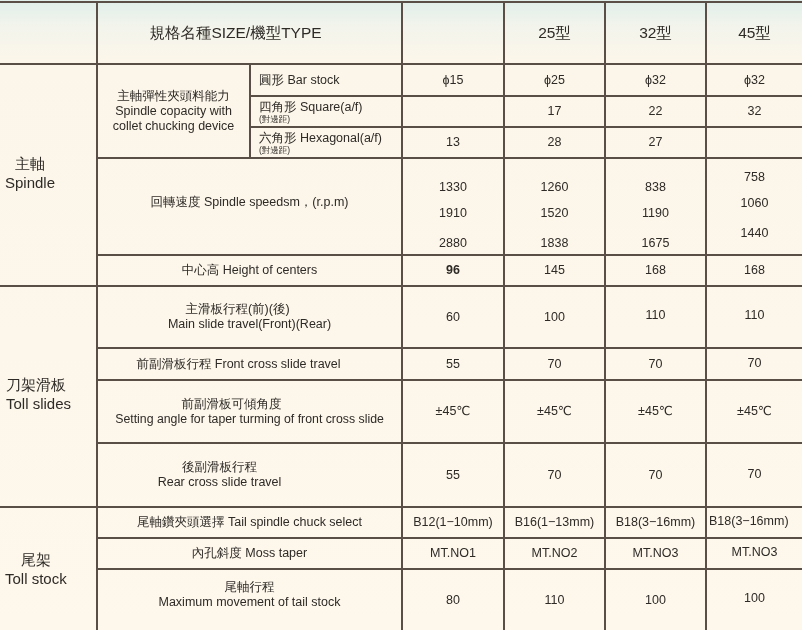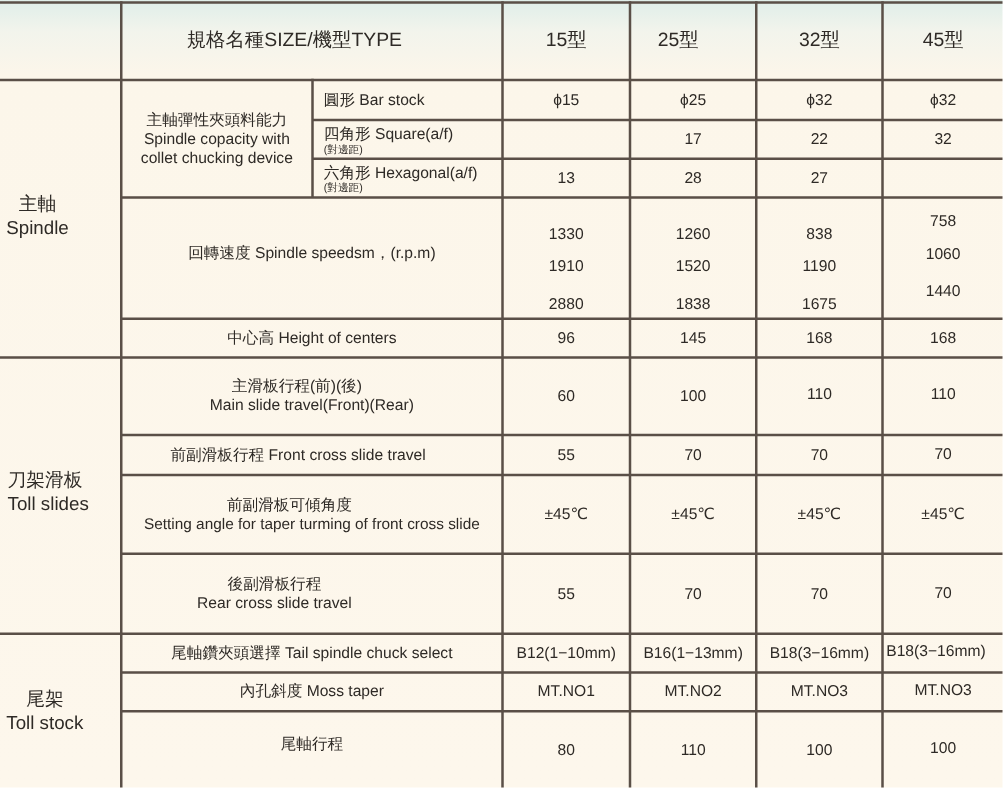--- a/index.html
+++ b/index.html
@@ -93,24 +93,21 @@
   <div class="vline" style="left:96px;top:1px;height:629px;"></div>
   <div class="vline" style="left:249px;top:63px;height:95px;"></div>
   <div class="vline" style="left:401px;top:1px;height:629px;"></div>
   <div class="vline" style="left:503px;top:1px;height:629px;"></div>
   <div class="vline" style="left:604px;top:1px;height:629px;"></div>
   <div class="vline" style="left:705px;top:1px;height:629px;"></div>
 
   <div class="cell t-head" style="left:98px;top:3px;width:303px;height:60px;">
     <span style="margin-left:-28px;">規格名種SIZE/機型TYPE</span>
   </div>
-  <div class="cell t-model" style="left:403px;top:3px;width:100px;height:60px;">
-    <span>15型</span>
-  </div>
-  <div class="cell t-model" style="left:493px;top:3px;width:99px;height:60px;">
+  <div class="cell t-model" style="left:505px;top:3px;width:99px;height:60px;">
     <span>25型</span>
   </div>
   <div class="cell t-model" style="left:606px;top:3px;width:99px;height:60px;">
     <span>32型</span>
   </div>
   <div class="cell t-model" style="left:707px;top:3px;width:95px;height:60px;">
     <span>45型</span>
   </div>
 
   <div class="cell t-section" style="left:0;top:65px;width:96px;height:220px;justify-content:flex-start;padding-left:5px;">
@@ -204,21 +201,21 @@
     <div class="speeds">
       <span>758</span>
       <span>1060</span>
       <span>1440</span>
     </div>
   </div>
 
   <div class="cell t-label" style="left:98px;top:256px;width:303px;height:29px;">
     <span>中心高 Height of centers</span>
   </div>
-  <div class="cell t-val" style="left:403px;top:256px;width:100px;height:29px;">
+  <div class="cell t-val" style="left:403px;top:256px;width:100px;height:29px;font-weight:bold;">
       <span>96</span>
     </div>
   <div class="cell t-val" style="left:505px;top:256px;width:99px;height:29px;">
       <span>145</span>
     </div>
   <div class="cell t-val" style="left:606px;top:256px;width:99px;height:29px;">
       <span>168</span>
     </div>
   <div class="cell t-val" style="left:707px;top:256px;width:95px;height:29px;">
       <span>168</span>
@@ -339,20 +336,21 @@
   <div class="cell t-val" style="left:606px;top:539px;width:99px;height:29px;">
       <span>MT.NO3</span>
     </div>
   <div class="cell t-val" style="left:707px;top:539px;width:95px;height:27px;">
       <span>MT.NO3</span>
     </div>
 
   <div class="cell t-label" style="left:98px;top:570px;width:303px;height:60px;padding-bottom:10px;">
     <div class="stack">
       <span>尾軸行程</span>
+      <span>Maximum movement of tail stock</span>
     </div>
   </div>
   <div class="cell t-val" style="left:403px;top:570px;width:100px;height:60px;">
       <span>80</span>
     </div>
   <div class="cell t-val" style="left:505px;top:570px;width:99px;height:60px;">
       <span>110</span>
     </div>
   <div class="cell t-val" style="left:606px;top:570px;width:99px;height:60px;">
       <span>100</span>

